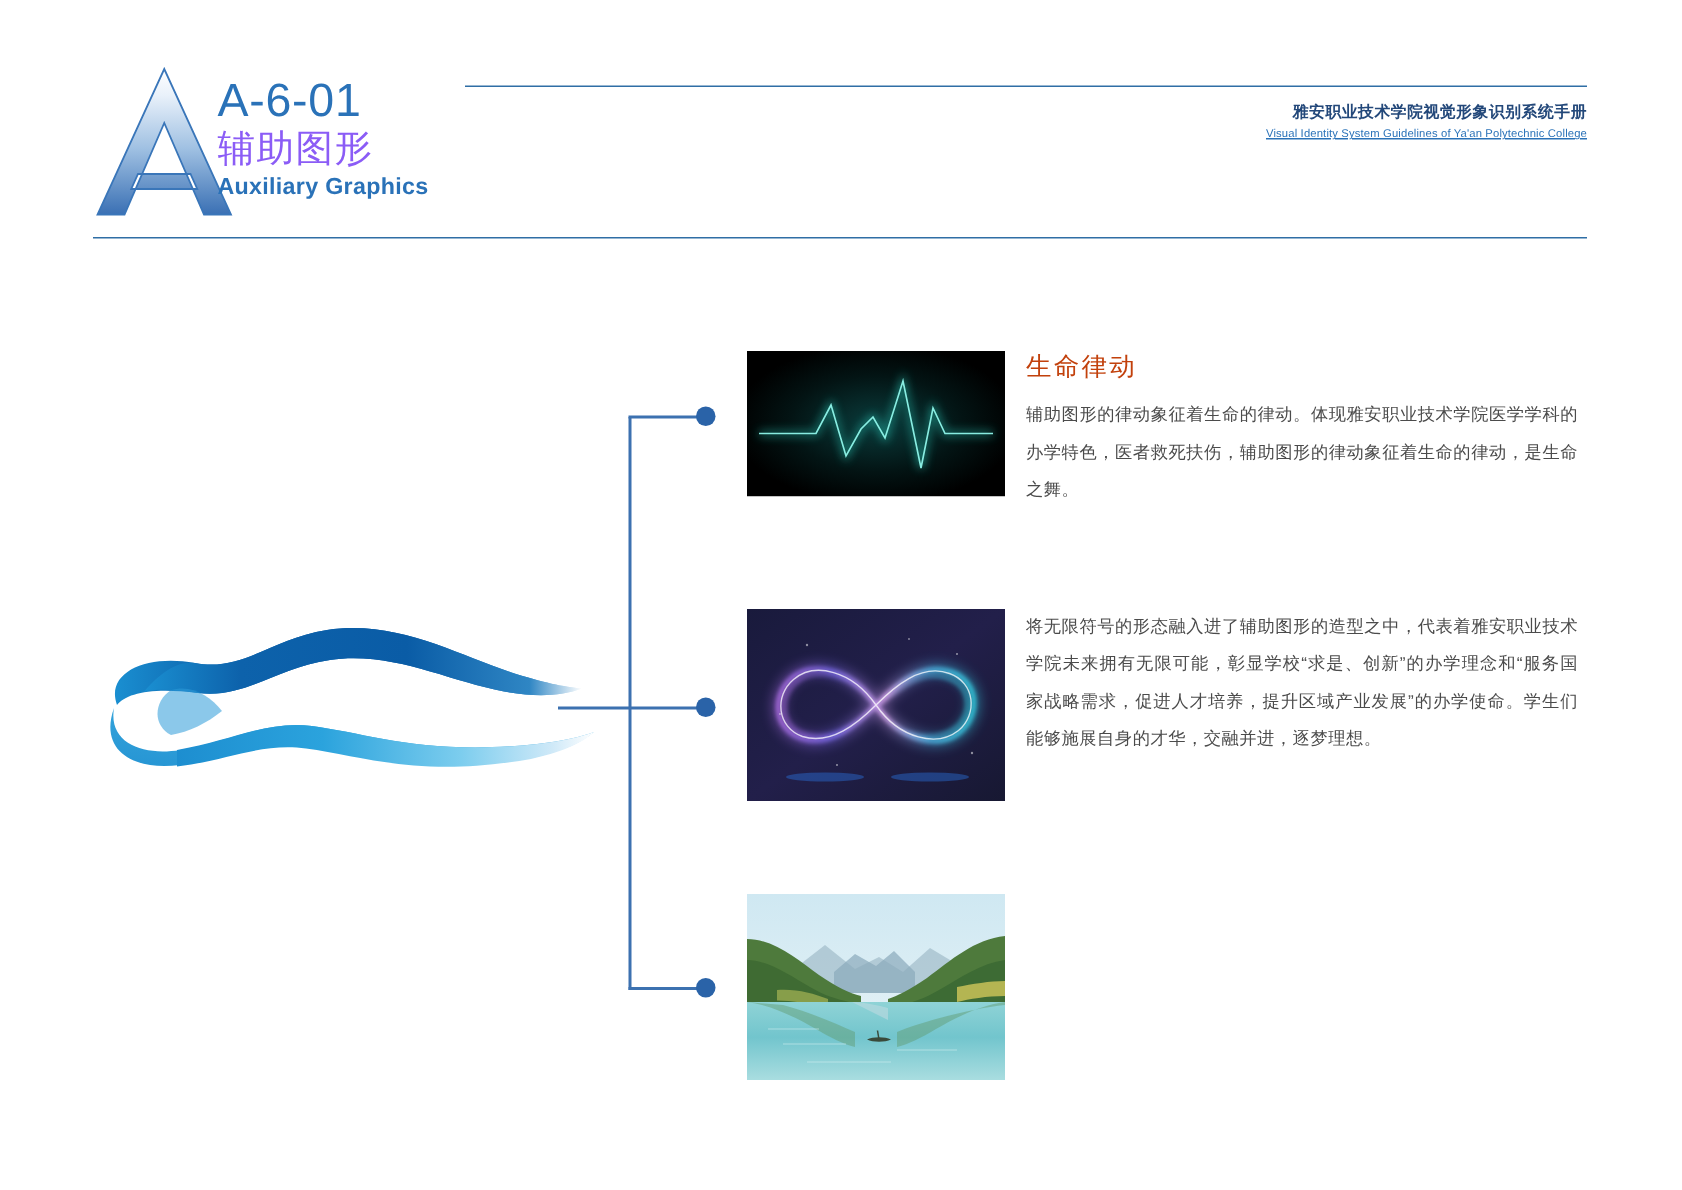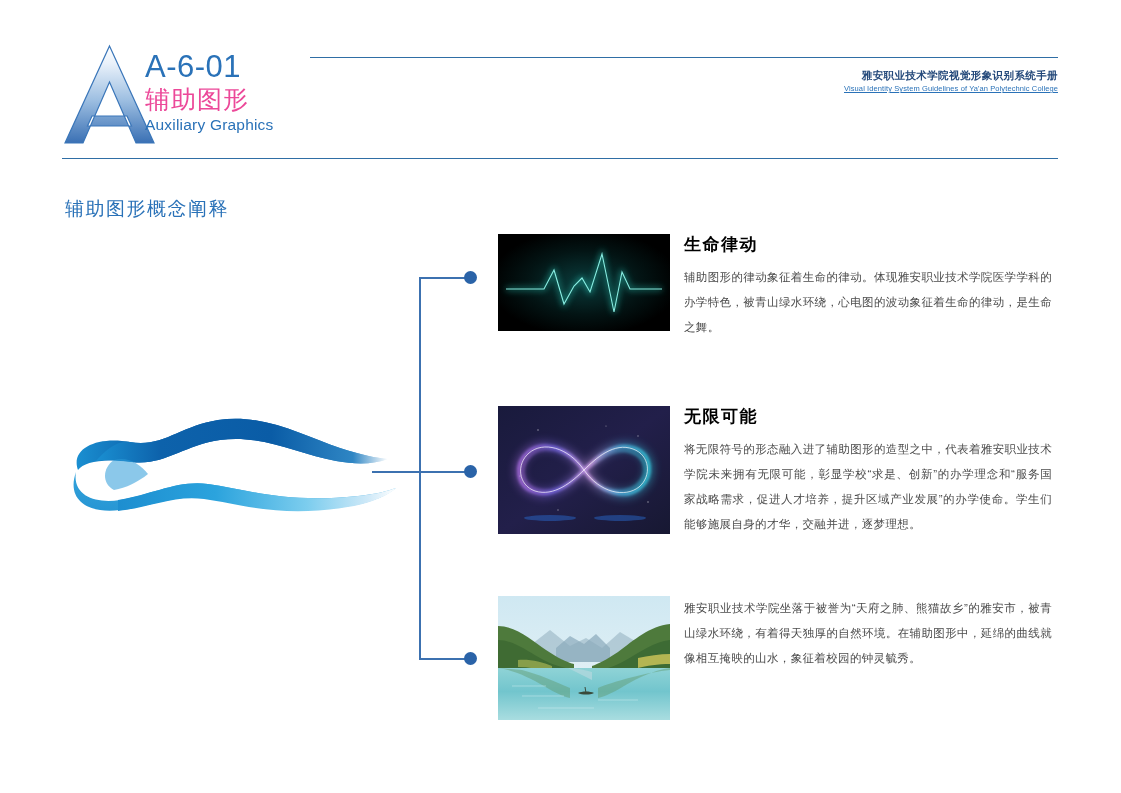--- a/index.html
+++ b/index.html
@@ -33,31 +33,32 @@
   }
   .hdr-code {
     font-size: 31px;
     letter-spacing: 0.5px;
     color: #2a72b8;
     line-height: 34px;
     white-space: nowrap;
   }
   .hdr-cn {
     font-size: 25px;
-    color: #ec4899;
+    color: #8b5cf6;
     line-height: 31px;
     letter-spacing: 1px;
     white-space: nowrap;
   }
   .hdr-en {
     font-size: 15.5px;
     color: #2a72b8;
     line-height: 20px;
     letter-spacing: 0.2px;
     white-space: nowrap;
+    font-weight: bold;
   }
 
   .rule-top {
     position: absolute;
     left: 310px;
     top: 57px;
     width: 748px;
     height: 1px;
     background: #2f6ea5;
   }
@@ -152,26 +153,25 @@
     overflow: hidden;
   }
   .block .txt {
     position: absolute;
     left: 186px;
     top: 0;
     width: 368px;
   }
   .blk-title {
     font-size: 17px;
-    color: #000000;
+    color: #c2410c;
     letter-spacing: 1.5px;
     line-height: 22px;
     margin-bottom: 9px;
     white-space: nowrap;
-    font-weight: bold;
   }
   .blk-body {
     font-size: 11.5px;
     color: #4b4b4b;
     line-height: 25px;
     letter-spacing: 0.35px;
     text-align: justify;
   }
 
   .b1 { left: 498px; top: 234px; }
@@ -208,21 +208,20 @@
   </div>
 
   <div class="rule-top"></div>
   <div class="rule-mid"></div>
 
   <div class="hdr-right">
     <div class="hdr-right-cn">雅安职业技术学院视觉形象识别系统手册</div>
     <div class="hdr-right-en">Visual Identity System Guidelines of Ya'an Polytechnic College</div>
   </div>
 
-  <div class="section-title">辅助图形概念阐释</div>
 
   <div class="ribbon">
     <svg viewBox="0 0 340 125" width="340" height="125">
       <defs>
         <linearGradient id="darkRib" x1="0" y1="0" x2="1" y2="0">
           <stop offset="0%" stop-color="#1a8fd1"></stop>
           <stop offset="22%" stop-color="#0d62ab"></stop>
           <stop offset="60%" stop-color="#0a5ca6"></stop>
           <stop offset="88%" stop-color="#2f86c4"></stop>
           <stop offset="100%" stop-color="#ffffff"></stop>
@@ -291,21 +290,21 @@
         <g fill="none" stroke="#2ee6d2" stroke-width="3" opacity="0.55" filter="url(#blurEcg)">
           <path d="M8,55 L46,55 L56,36 L66,70 L76,52 L84,44 L92,58 L104,20 L116,78 L124,38 L132,55 L164,55"></path>
         </g>
         <g fill="none" stroke="#8ff5ea" stroke-width="1.1" opacity="0.95">
           <path d="M8,55 L46,55 L56,36 L66,70 L76,52 L84,44 L92,58 L104,20 L116,78 L124,38 L132,55 L164,55"></path>
         </g>
       </svg>
     </div>
     <div class="txt">
       <div class="blk-title">生命律动</div>
-      <div class="blk-body">辅助图形的律动象征着生命的律动。体现雅安职业技术学院医学学科的办学特色，被青山绿水环绕，心电图的波动象征着生命的律动，是生命之舞。</div>
+      <div class="blk-body">辅助图形的律动象征着生命的律动。体现雅安职业技术学院医学学科的办学特色，医者救死扶伤，辅助图形的律动象征着生命的律动，是生命之舞。</div>
     </div>
   </div>
 
   <div class="block b2">
     <div class="thumb">
       <svg viewBox="0 0 172 128" width="172" height="128">
         <defs>
           <linearGradient id="infBg" x1="0" y1="0" x2="1" y2="1">
             <stop offset="0%" stop-color="#191a3c"></stop>
             <stop offset="50%" stop-color="#221f4a"></stop>
@@ -346,21 +345,20 @@
           <circle cx="40" cy="24" r="0.8"></circle>
             <circle cx="140" cy="30" r="0.7"></circle>
           <circle cx="60" cy="104" r="0.7"></circle>
             <circle cx="150" cy="96" r="0.8"></circle>
           <circle cx="22" cy="70" r="0.6"></circle>
             <circle cx="108" cy="20" r="0.6"></circle>
         </g>
       </svg>
     </div>
     <div class="txt">
-      <div class="blk-title">无限可能</div>
       <div class="blk-body">将无限符号的形态融入进了辅助图形的造型之中，代表着雅安职业技术学院未来拥有无限可能，彰显学校“求是、创新”的办学理念和“服务国家战略需求，促进人才培养，提升区域产业发展”的办学使命。学生们能够施展自身的才华，交融并进，逐梦理想。</div>
     </div>
   </div>
 
   <div class="block b3">
     <div class="thumb">
       <svg viewBox="0 0 172 124" width="172" height="124">
         <defs>
           <linearGradient id="skyG" x1="0" y1="0" x2="0" y2="1">
             <stop offset="0%" stop-color="#cfe8f2"></stop>
@@ -397,17 +395,16 @@
             <path d="M100,104 L140,104"></path>
           <path d="M40,112 L96,112"></path>
             <path d="M14,90 L48,90"></path>
         </g>
 
         <path d="M80,97 C84,95 92,95 96,97 C92,99 84,99 80,97 Z" fill="#3a4a3a"></path>
         <path d="M87,91 L88,97" stroke="#3a4a3a" stroke-width="1"></path>
       </svg>
     </div>
     <div class="txt">
-      <div class="blk-body">雅安职业技术学院坐落于被誉为“天府之肺、熊猫故乡”的雅安市，被青山绿水环绕，有着得天独厚的自然环境。在辅助图形中，延绵的曲线就像相互掩映的山水，象征着校园的钟灵毓秀。</div>
     </div>
   </div>
 
 </div>
 
 </body></html>

